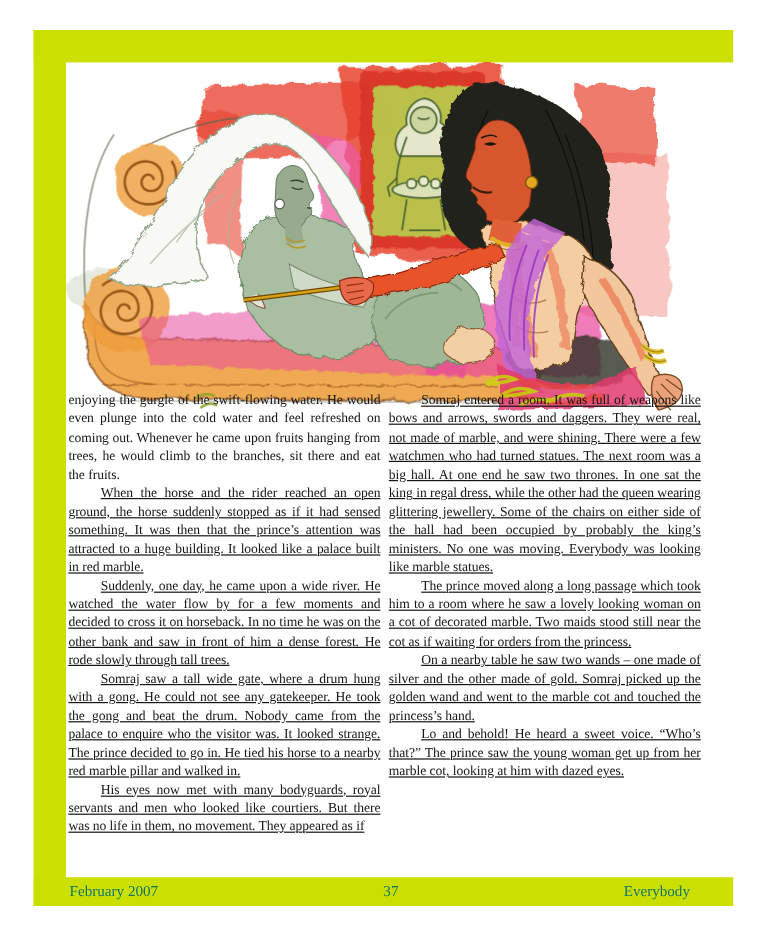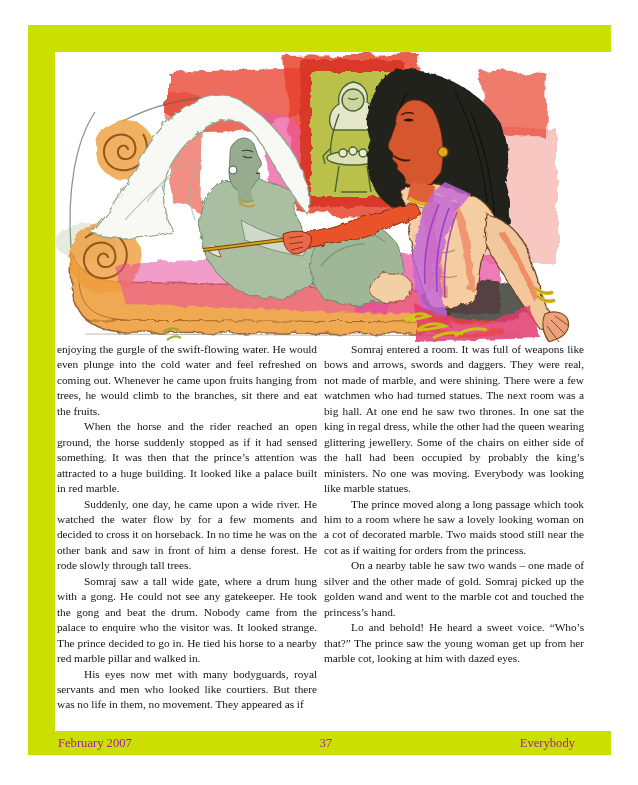--- a/index.html
+++ b/index.html
@@ -7,28 +7,28 @@
     width:638px; height:785px; position:relative; overflow:hidden;
     background:#ffffff;
     font-family:"Liberation Serif", serif;
   }
   .frame-top, .frame-left, .frame-bottom { position:absolute; background:var(--accent,#cbdf00); }
   .frame-top   { left:28px; top:25px;  width:583px; height:27px; }
   .frame-left  { left:28px; top:25px;  width:27px;  height:730px; }
   .frame-bottom{ left:28px; top:731px; width:583px; height:24px;
                  display:flex; align-items:center; justify-content:space-between;
                  padding:0 36px 0 30px; box-sizing:border-box;
-                 font-size:12.6px; color:#a21caf; }
+                 font-size:12.6px; color:#0f766e; }
   .illustration { position:absolute; left:55px; top:52px; }
-  .columns { position:absolute; left:57px; top:342px; width:527px;
+  .columns { position:absolute; left:57px; top:327px; width:527px;
              display:flex; gap:7px; }
   .col { width:260px; }
   .col p { margin:0; font-size:11.35px; line-height:15.45px; text-align:justify;
            color:#151515; letter-spacing:-0.05px; }
-  .col p.indent { text-indent:27px; }
+  .col p.indent { text-indent:27px;text-decoration:underline; }
 </style>
 </head>
 <body>
 
 <div class="frame-top"></div>
 <div class="frame-left"></div>
 
 <svg class="illustration" width="556" height="290" viewBox="0 0 556 290">
   <defs>
     <filter id="rough" x="-10%" y="-10%" width="120%" height="120%">

